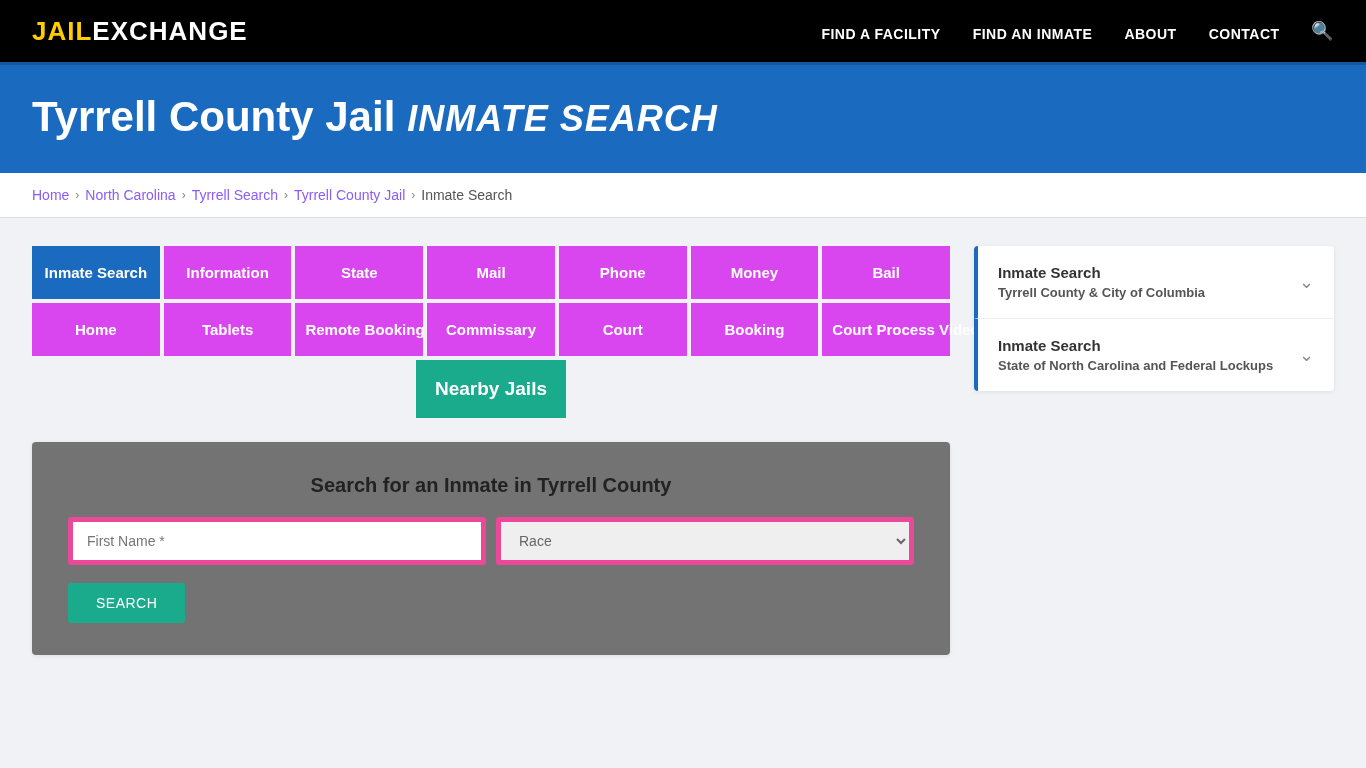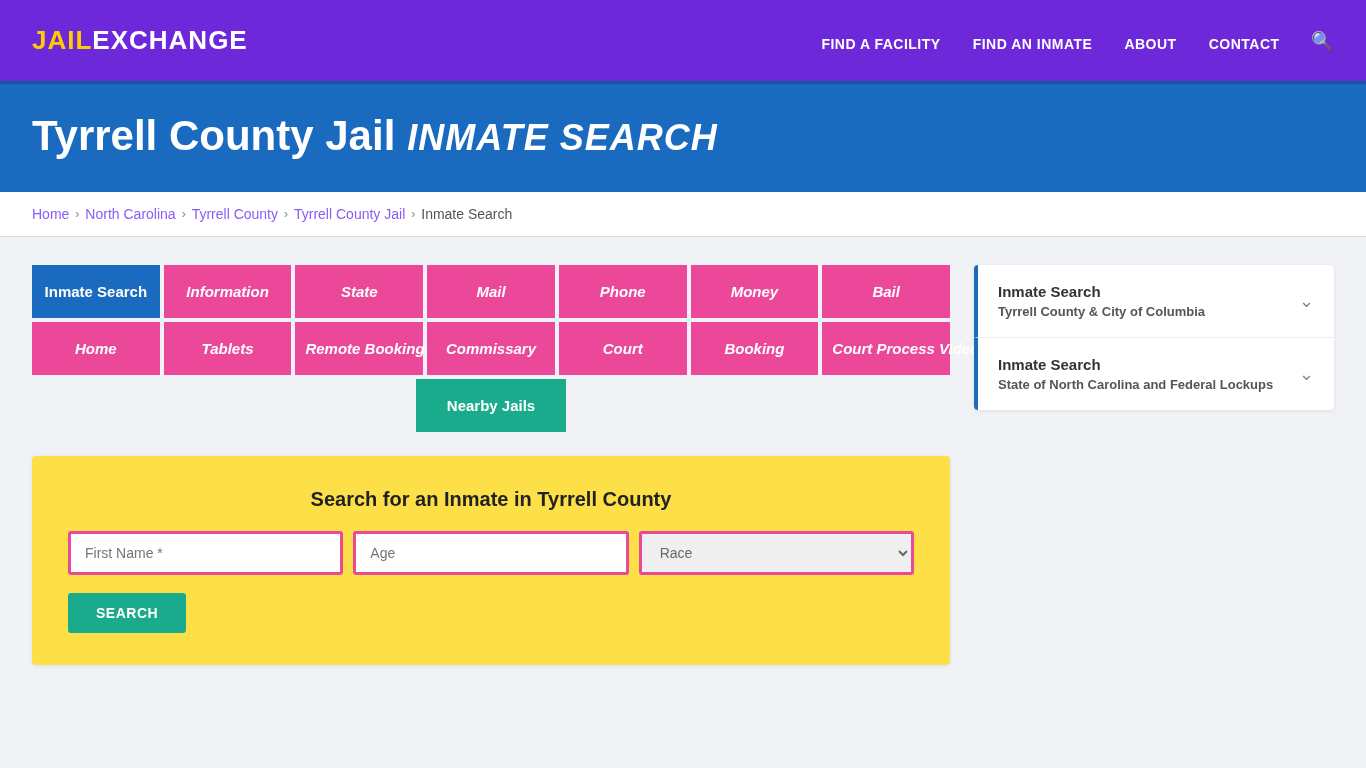--- a/index.html
+++ b/index.html
@@ -1,25 +1,25 @@
 <!DOCTYPE html>
 <html><head>
   <meta charset="utf-8">
   <style>
     * { box-sizing: border-box; margin: 0; padding: 0; }
     body { font-family: Arial, sans-serif; background: #f0f2f5; color: #333; }
 
     
     .header {
-      background: #6d28d9;
+      background: #000000;
       display: flex;
       align-items: center;
       justify-content: space-between;
       padding: 0 32px;
-      height: 84px;
+      height: 65px;
       border-bottom: 3px solid #1558a0;
     }
     .logo {
       font-size: 26px;
       font-weight: 900;
       color: #fff;
       letter-spacing: 1px;
       text-transform: uppercase;
     }
     .logo span {
@@ -119,83 +119,82 @@
       cursor: pointer;
       flex: 1;
       min-width: 120px;
       text-align: center;
       white-space: nowrap;
     }
     .nav-btn.active {
       background: #1a6bbf;
     }
     .nav-btn.teal {
-      background: #ec4899;
-      font-style: italic;
+      background: #d946ef;
     }
     .nav-row {
       display: flex;
       width: 100%;
       gap: 4px;
       margin-bottom: 4px;
     }
     .nav-row-center {
       display: flex;
       justify-content: center;
       width: 100%;
     }
     .nav-btn-center {
       padding: 18px 4px;
-      font-size: 15px;
+      font-size: 19px;
       font-weight: 600;
       color: #fff;
       background: #1aaa8c;
       border: none;
       cursor: pointer;
       min-width: 150px;
       text-align: center;
     }
 
     
     .search-box {
-      background: #fde047;
+      background: #737373;
       border-radius: 4px;
       padding: 32px 36px;
       box-shadow: 0 1px 4px rgba(0,0,0,0.08);
     }
     .search-title {
       font-size: 20px;
       font-weight: 700;
       text-align: center;
       margin-bottom: 20px;
       color: #222;
     }
     .search-fields {
       display: flex;
       gap: 10px;
       flex-wrap: wrap;
       margin-bottom: 18px;
     }
     .search-fields input, .search-fields select {
-      border: 3px solid #ec4899;
+      border: 5px solid #ec4899;
       border-radius: 3px;
       padding: 10px 14px;
       font-size: 14px;
       color: #666;
       flex: 1;
       min-width: 100px;
       outline: none;
     }
     .search-btn {
       background: #1aaa8c;
       color: #fff;
       border: none;
       padding: 12px 28px;
       font-size: 14px;
-      font-weight: 700;
+      font-weight: 400;
       letter-spacing: 0.5px;
       border-radius: 3px;
       cursor: pointer;
       text-transform: uppercase;
     }
 
     
     .right-col {
       width: 360px;
       flex-shrink: 0;
@@ -257,21 +256,21 @@
     <span class="italic-part">INMATE SEARCH</span>
   </h1>
 </div>
 
 <div class="breadcrumb-bar">
   <nav class="breadcrumb">
     <span class="breadcrumb-item">Home</span>
     <span class="breadcrumb-sep">›</span>
     <span class="breadcrumb-item">North Carolina</span>
     <span class="breadcrumb-sep">›</span>
-    <span class="breadcrumb-item">Tyrrell County</span>
+    <span class="breadcrumb-item">Tyrrell Search</span>
     <span class="breadcrumb-sep">›</span>
     <span class="breadcrumb-item">Tyrrell County Jail</span>
     <span class="breadcrumb-sep">›</span>
     <span class="breadcrumb-current">Inmate Search</span>
   </nav>
 </div>
 
 <div class="main-content">
   <div class="left-col">
 
@@ -296,21 +295,20 @@
       </div>
       <div class="nav-row-center">
         <button class="nav-btn-center">Nearby Jails</button>
       </div>
     </div>
 
     <div class="search-box">
       <h2 class="search-title">Search for an Inmate in Tyrrell County</h2>
       <div class="search-fields">
         <input type="text" placeholder="First Name *" style="">
-        <input type="text" placeholder="Age" style="">
         <select>
           <option>Race</option>
           <option>White</option>
           <option>Black</option>
           <option>Hispanic</option>
           <option>Asian</option>
           <option>Other</option>
         </select>
       </div>
       <button class="search-btn">SEARCH</button>

